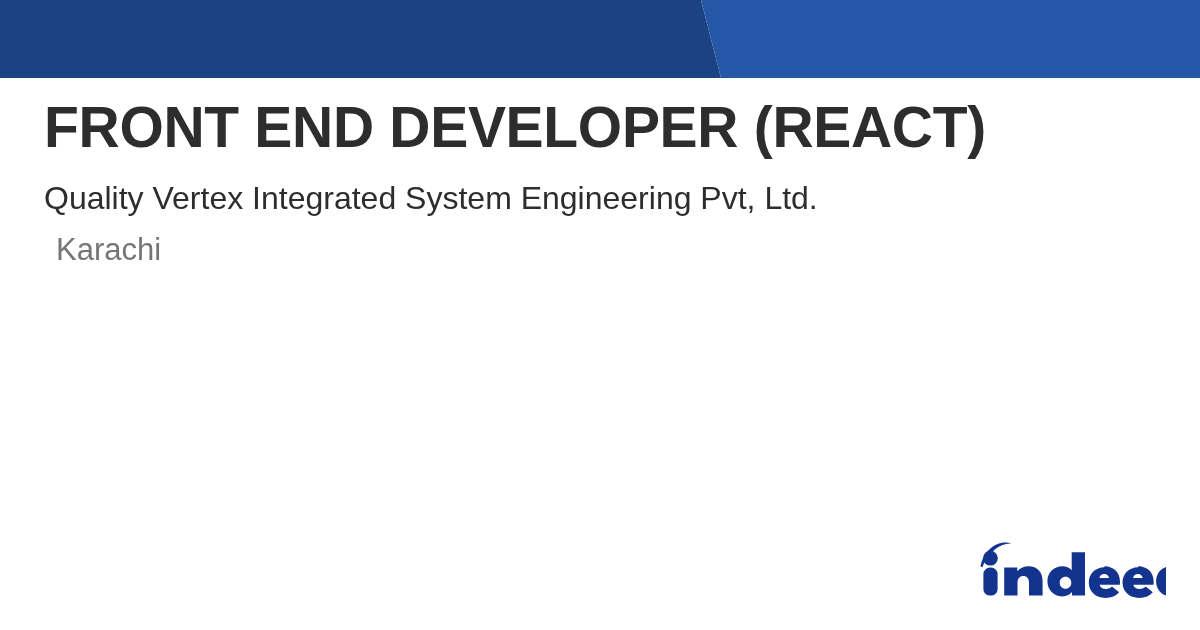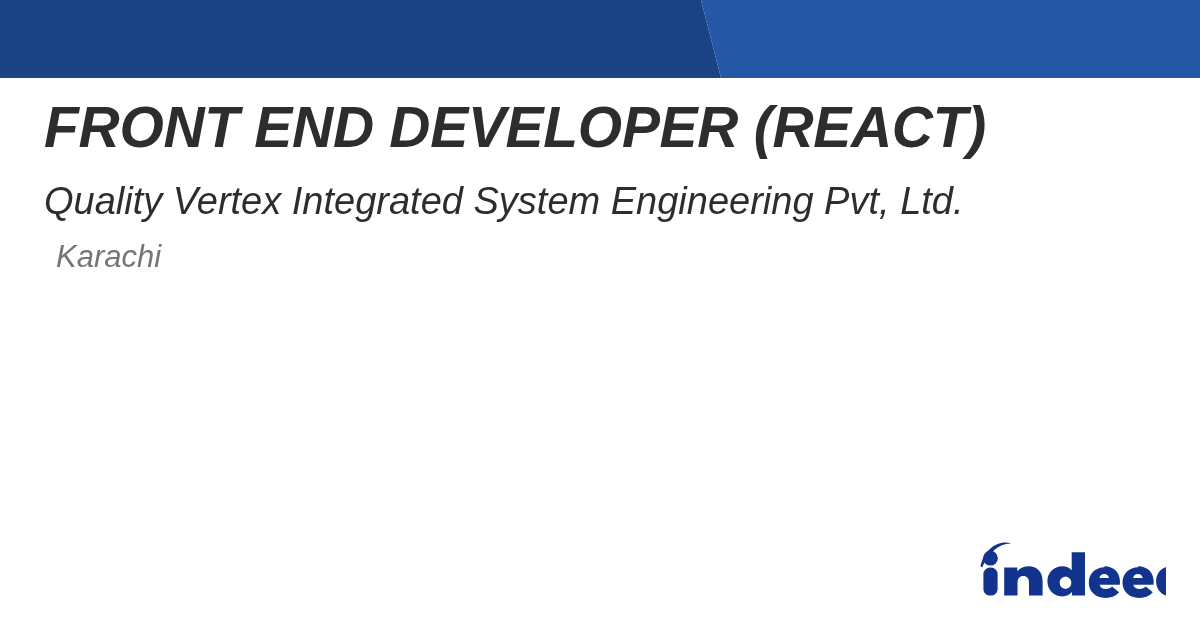--- a/index.html
+++ b/index.html
@@ -14,21 +14,20 @@
     overflow: hidden;
     position: relative;
   }
 
   .og-card {
     position: absolute;
     inset: 0;
     width: 1200px;
     height: 630px;
     background: #ffffff;
-    font-style: italic;
   }
 
   
   .banner {
     position: absolute;
     top: 0;
     left: 0;
     width: 1200px;
     height: 78px;
     overflow: hidden;
@@ -62,21 +61,21 @@
   .job-title {
     font-size: 57px;
     font-weight: bold;
     color: #2d2d2d;
     letter-spacing: -0.3px;
     line-height: 1.08;
     margin: 0;
     white-space: nowrap;
   }
   .company-name {
-    font-size: 38px;
+    font-size: 32px;
     font-weight: normal;
     color: #2d2d2d;
     line-height: 1.2;
     margin: 20px 0 0 0;
     white-space: nowrap;
   }
   .job-location {
     font-size: 31px;
     font-weight: normal;
     color: #767676;

